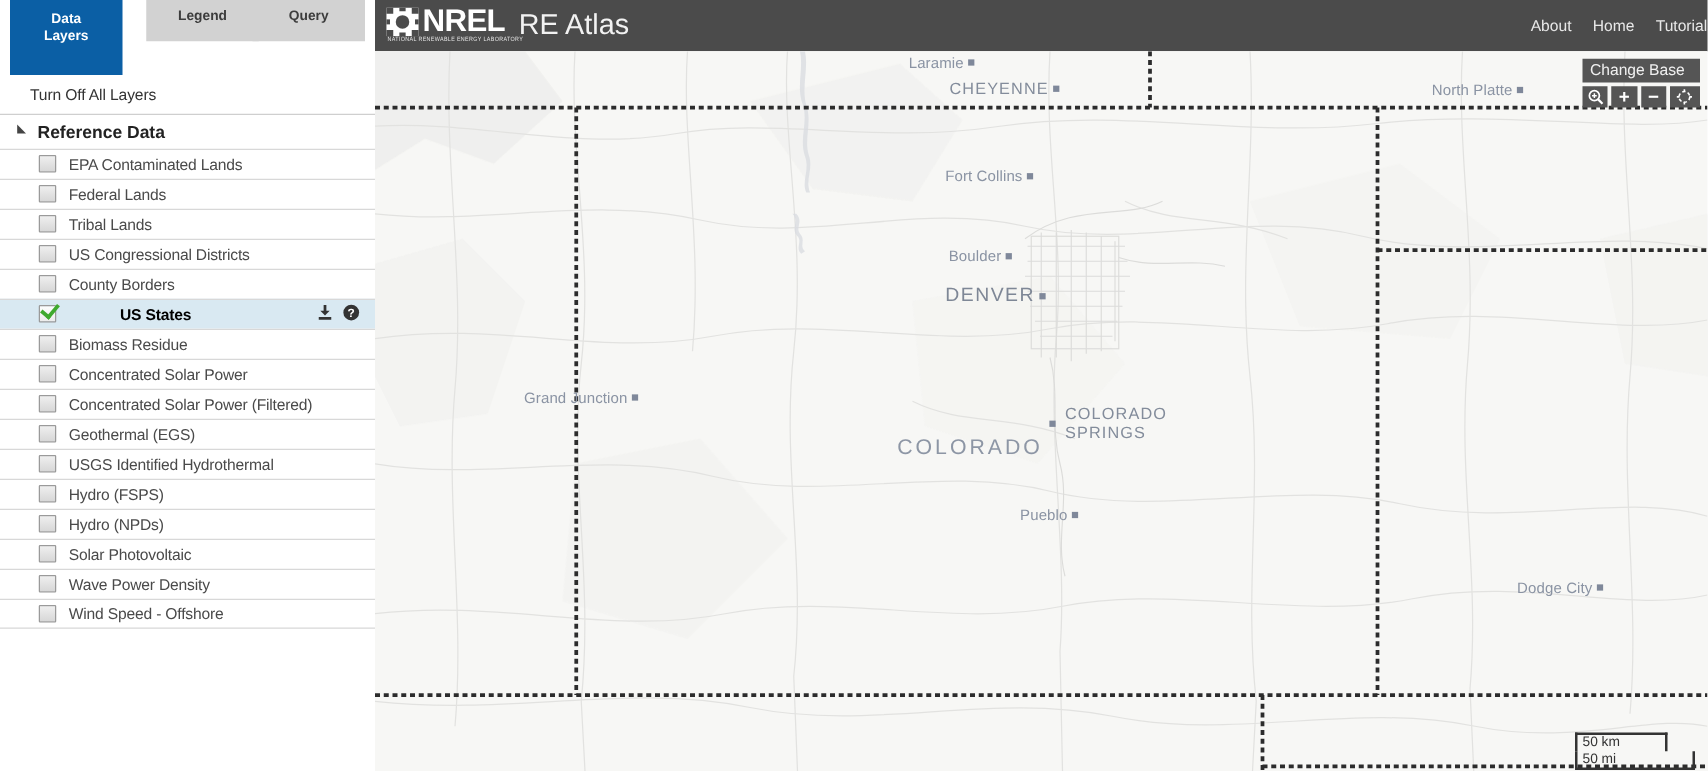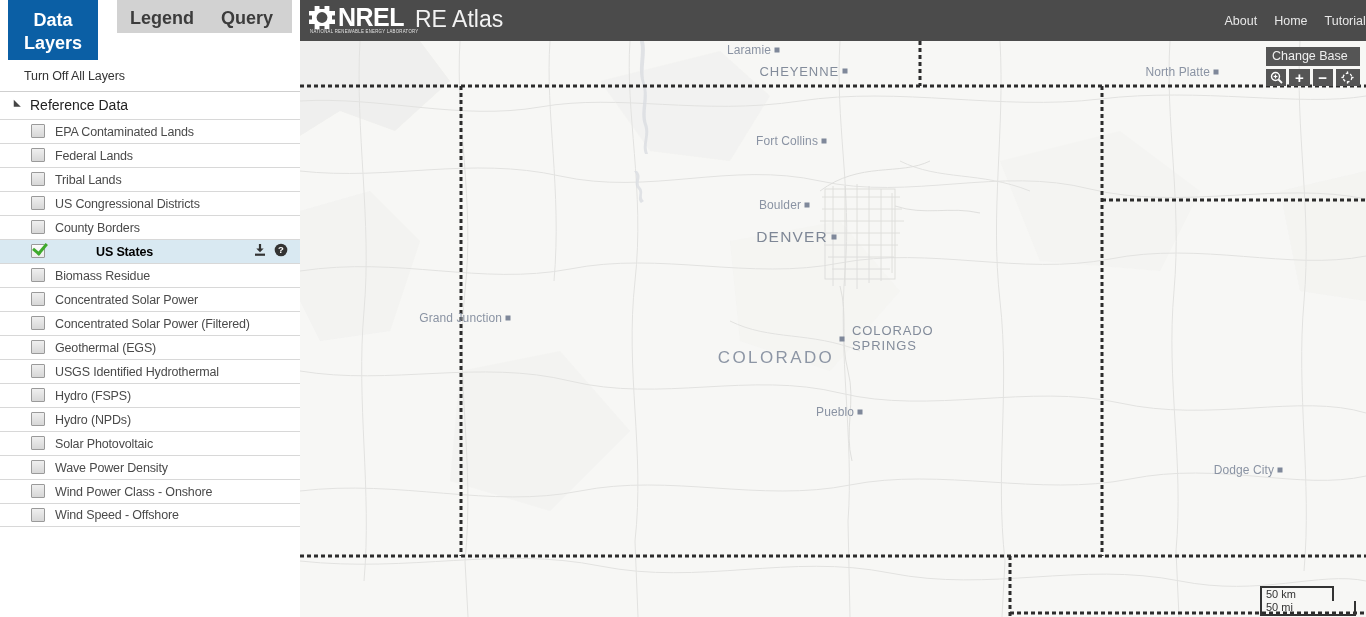--- a/index.html
+++ b/index.html
@@ -19,21 +19,21 @@
     background: #ffffff;
     box-sizing: border-box;
     overflow: hidden;
   }
   #tabbar { position: relative; height: 60px; }
   .tab {
     position: absolute;
     box-sizing: border-box;
     text-align: center;
     font-weight: bold;
-    font-size: 18px;
+    font-size: 11px;
     color: #3c3c3c;
     background: #d2d2d2;
     border: none;
     cursor: pointer;
     line-height: 1.25;
     padding-top: 7px;
   }
   .tab.active {
     background: #0b5fa5;
     color: #ffffff;
@@ -45,21 +45,21 @@
   #turnoff {
     font-size: 12.5px;
     color: #333;
     padding: 9px 0 8px 24px;
     letter-spacing: -0.1px;
   }
 
   .group-head {
     position: relative;
     font-size: 14px;
-    font-weight: normal;
+    font-weight: bold;
     color: #222;
     padding: 5px 0 6px 30px;
     border-top: 1px solid #cfcfcf;
     background: #fff;
     cursor: pointer;
   }
   .group-head .caret {
     position: absolute; left: 13px; top: 8px;
     width: 0; height: 0;
     border-left: 5px solid #444;
@@ -310,24 +310,20 @@
           <span class="cb"></span>
           <span class="lname">Hydro (NPDs)</span>
         </div>
         <div class="layer-row">
           <span class="cb"></span>
           <span class="lname">Solar Photovoltaic</span>
         </div>
         <div class="layer-row">
           <span class="cb"></span>
           <span class="lname">Wave Power Density</span>
-        </div>
-        <div class="layer-row">
-          <span class="cb"></span>
-          <span class="lname">Wind Power Class - Onshore</span>
         </div>
         <div class="layer-row">
           <span class="cb"></span>
           <span class="lname">Wind Speed - Offshore</span>
         </div>
       </div>
   </div>
 
   <div id="header">
     <div id="logo">

